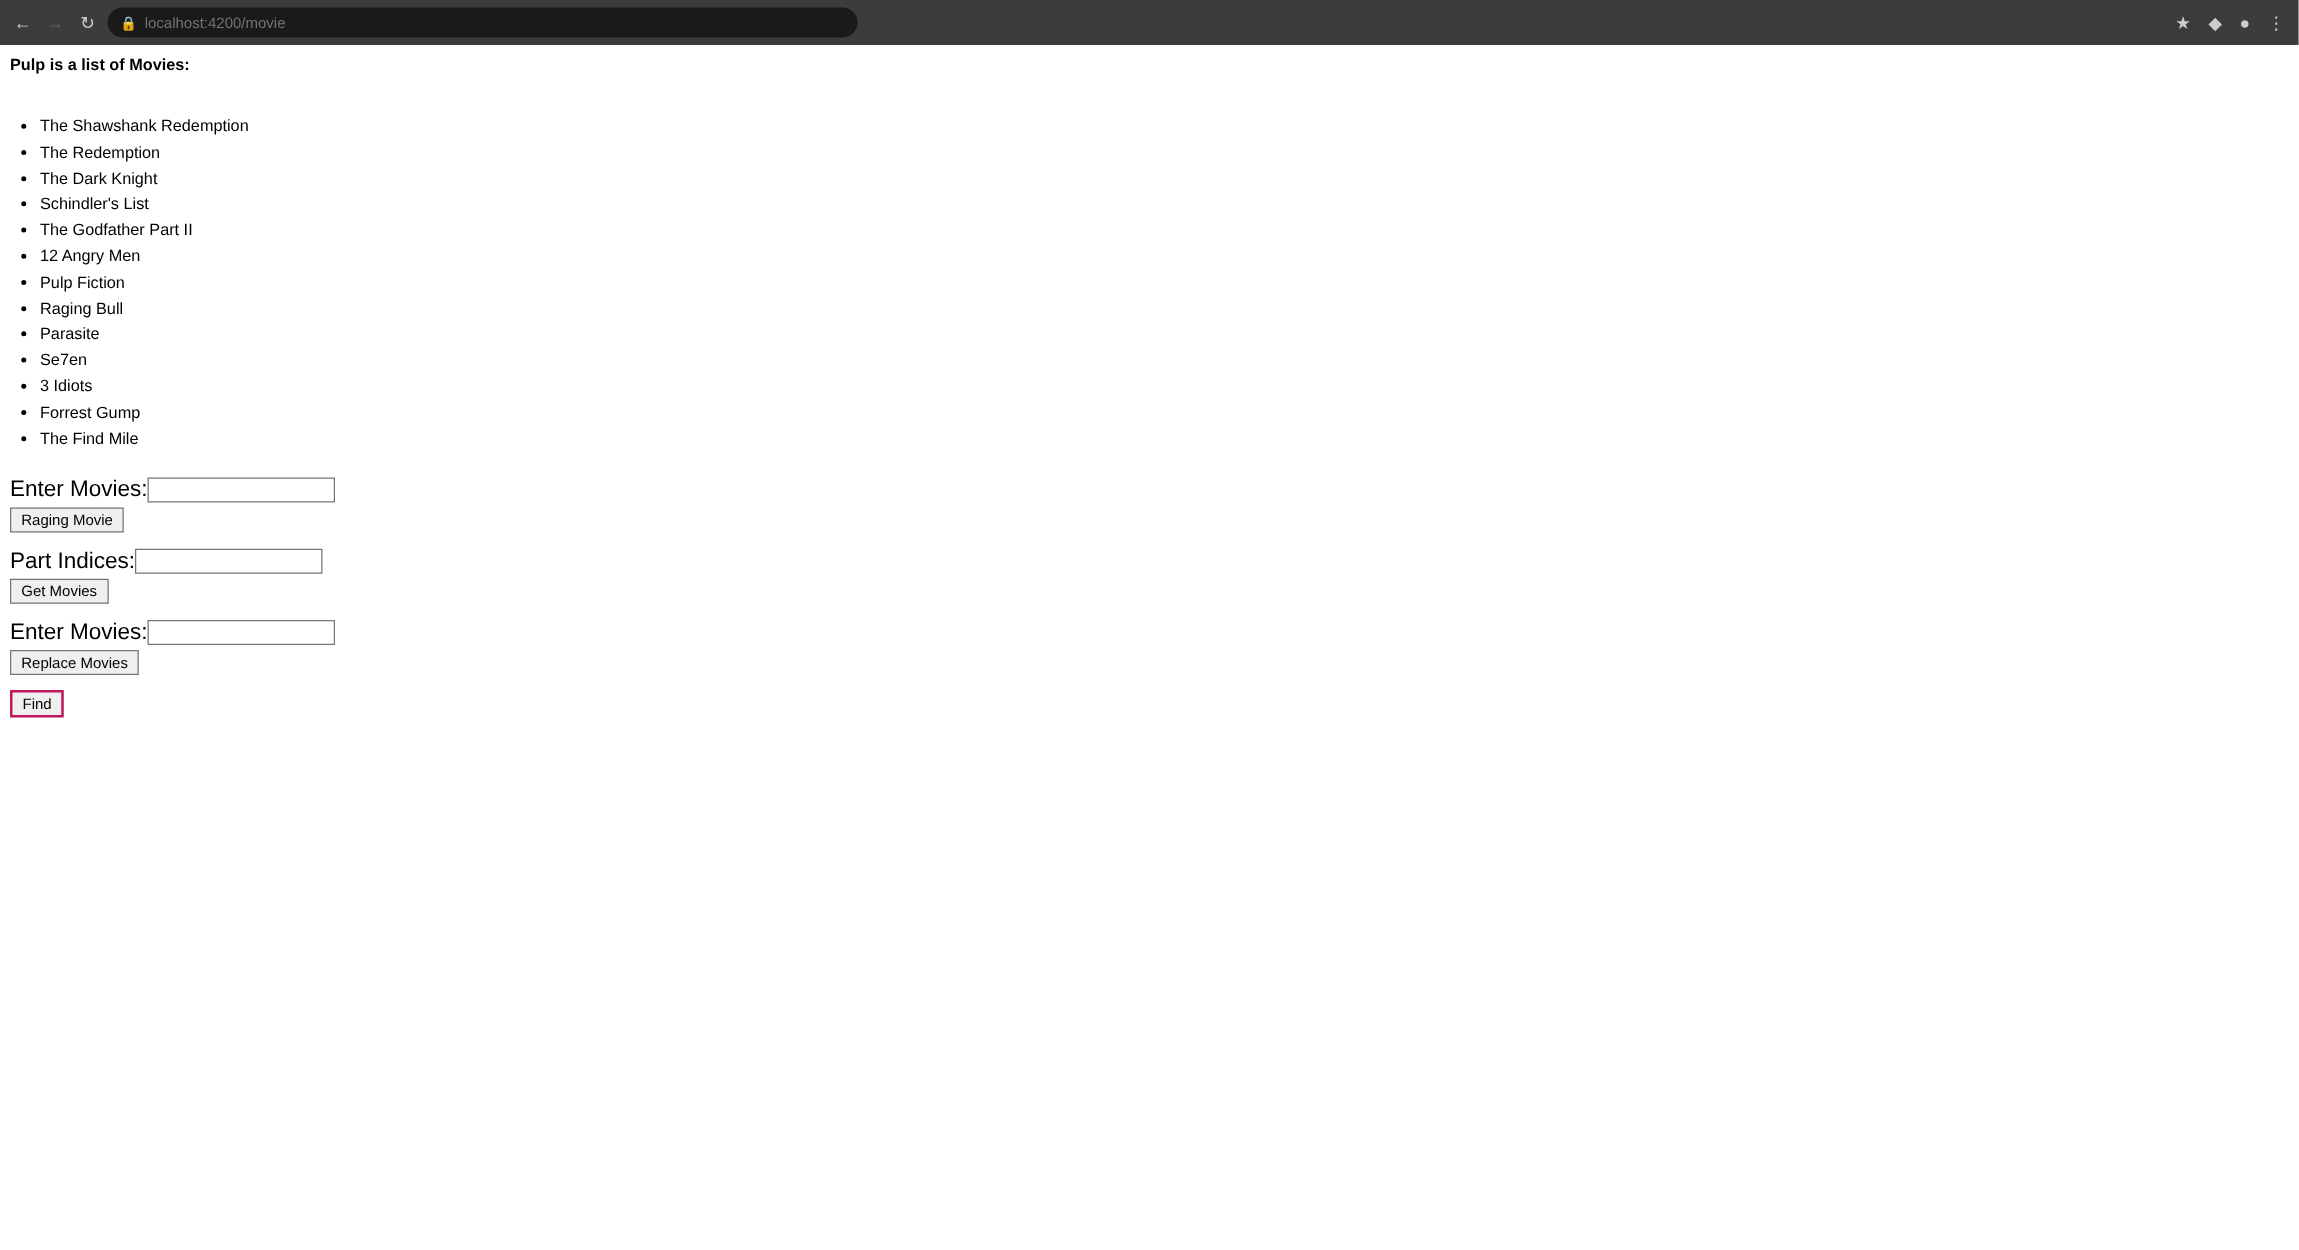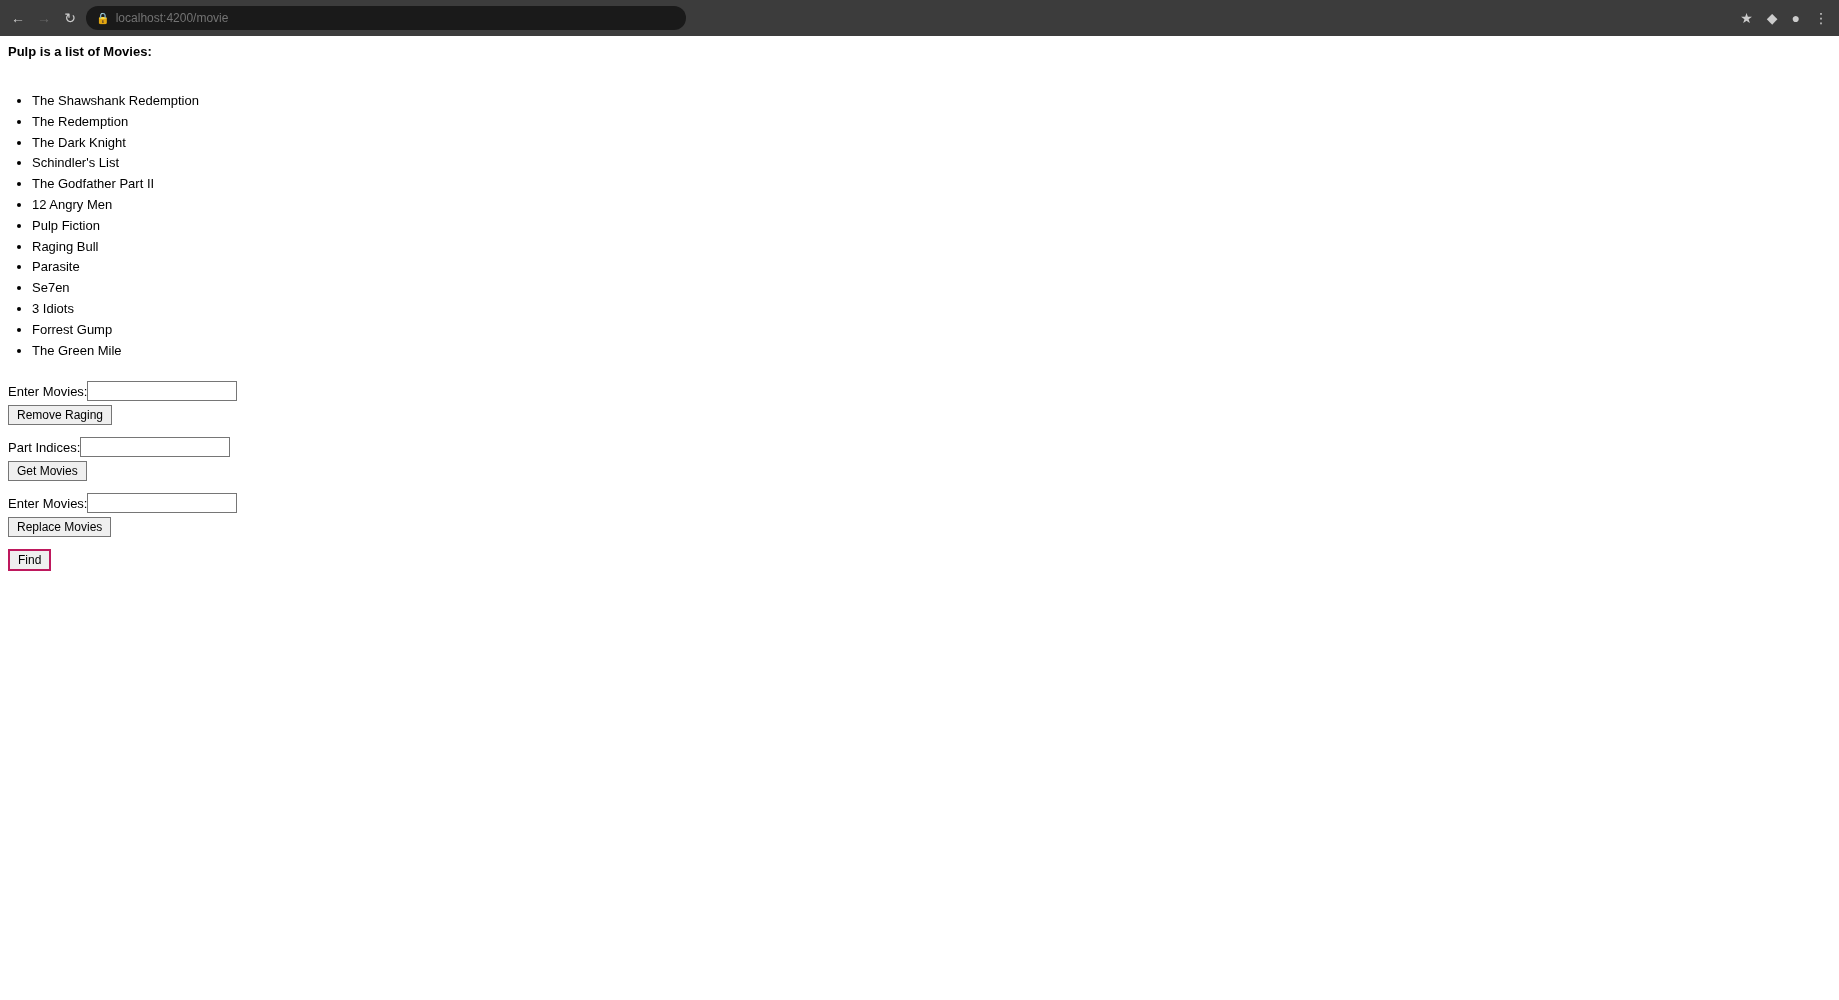--- a/index.html
+++ b/index.html
@@ -109,21 +109,21 @@
     }
 
     .form-row {
       display: flex;
       align-items: center;
       margin-bottom: 4px;
       gap: 0;
     }
 
     .form-label {
-      font-size: 13px;
+      font-size: 18px;
       white-space: nowrap;
     }
 
     .form-input {
       width: 150px;
       height: 20px;
       border: 1px solid #767676;
       font-size: 12px;
       padding: 1px 2px;
       margin-left: 0;
@@ -178,29 +178,29 @@
       <li>The Dark Knight</li>
       <li>Schindler's List</li>
       <li>The Godfather Part II</li>
       <li>12 Angry Men</li>
       <li>Pulp Fiction</li>
       <li>Raging Bull</li>
       <li>Parasite</li>
       <li>Se7en</li>
       <li>3 Idiots</li>
       <li>Forrest Gump</li>
-      <li>The Green Mile</li>
+      <li>The Find Mile</li>
     </ul>
 
   <div class="form-section">
     <div class="form-row">
       <label class="form-label">Enter Movies:</label>
       <input class="form-input" type="text" style="">
     </div>
-    <button class="form-button">Remove Raging</button>
+    <button class="form-button">Raging Movie</button>
   </div>
 
   <div class="form-section">
     <div class="form-row">
       <label class="form-label">Part Indices:</label>
       <input class="form-input" type="text" style="">
     </div>
     <button class="form-button">Get Movies</button>
   </div>
 

